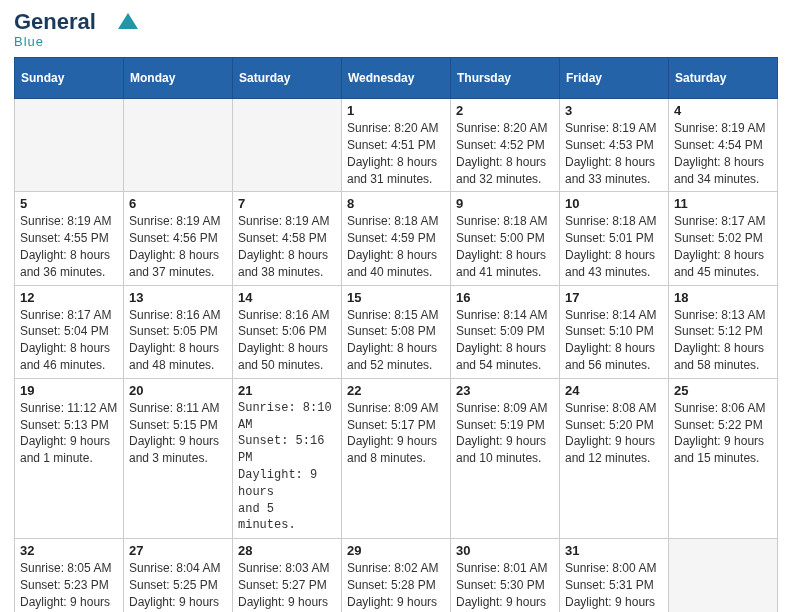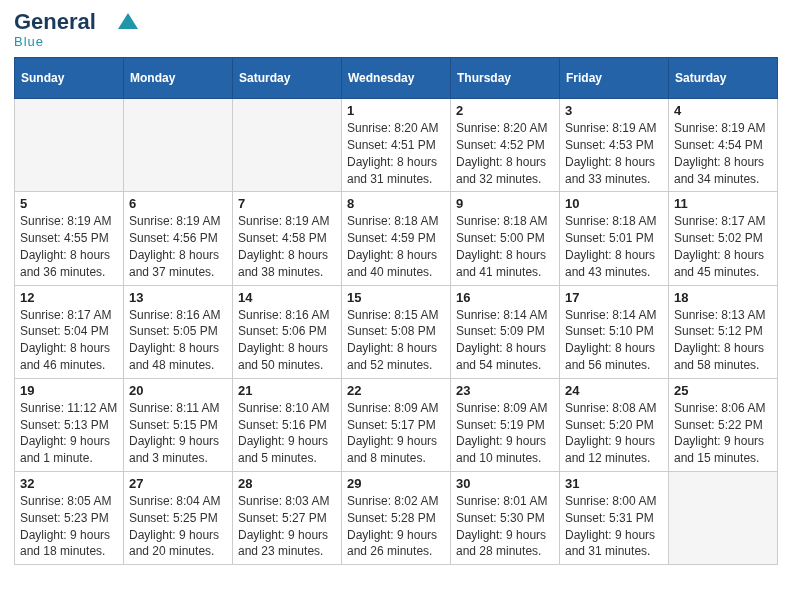--- a/index.html
+++ b/index.html
@@ -268,21 +268,21 @@
           </td>
           <td>
             <div class="day-num">20</div>
             <div class="day-info" style="white-space: pre-line;">Sunrise: 8:11 AM
 Sunset: 5:15 PM
 Daylight: 9 hours
 and 3 minutes.</div>
           </td>
           <td>
             <div class="day-num">21</div>
-            <div class="day-info" style="white-space: pre-line;">Sunrise: 8:10 AM
+            <div class="day-info" style="white-space: pre-line; font-family: Liberation Mono, monospace;">Sunrise: 8:10 AM
 Sunset: 5:16 PM
 Daylight: 9 hours
 and 5 minutes.</div>
           </td>
           <td>
             <div class="day-num">22</div>
             <div class="day-info" style="white-space: pre-line;">Sunrise: 8:09 AM
 Sunset: 5:17 PM
 Daylight: 9 hours
 and 8 minutes.</div>

